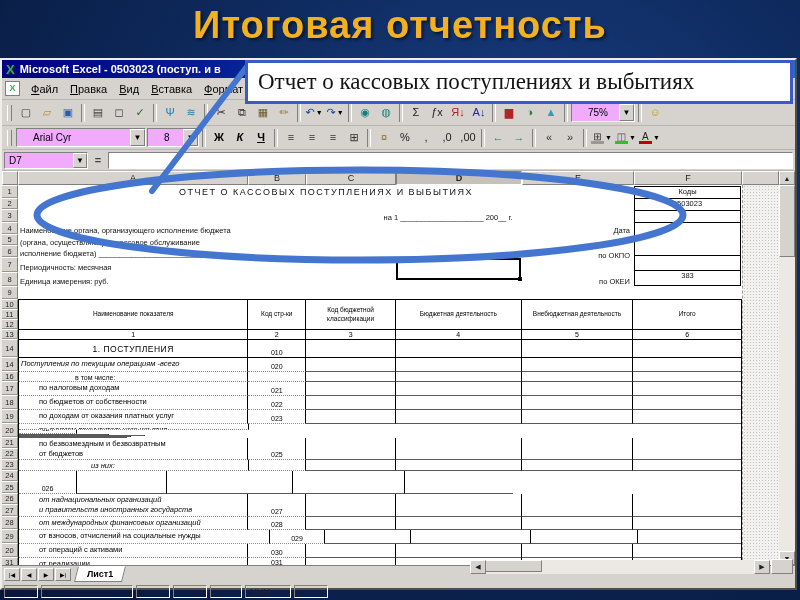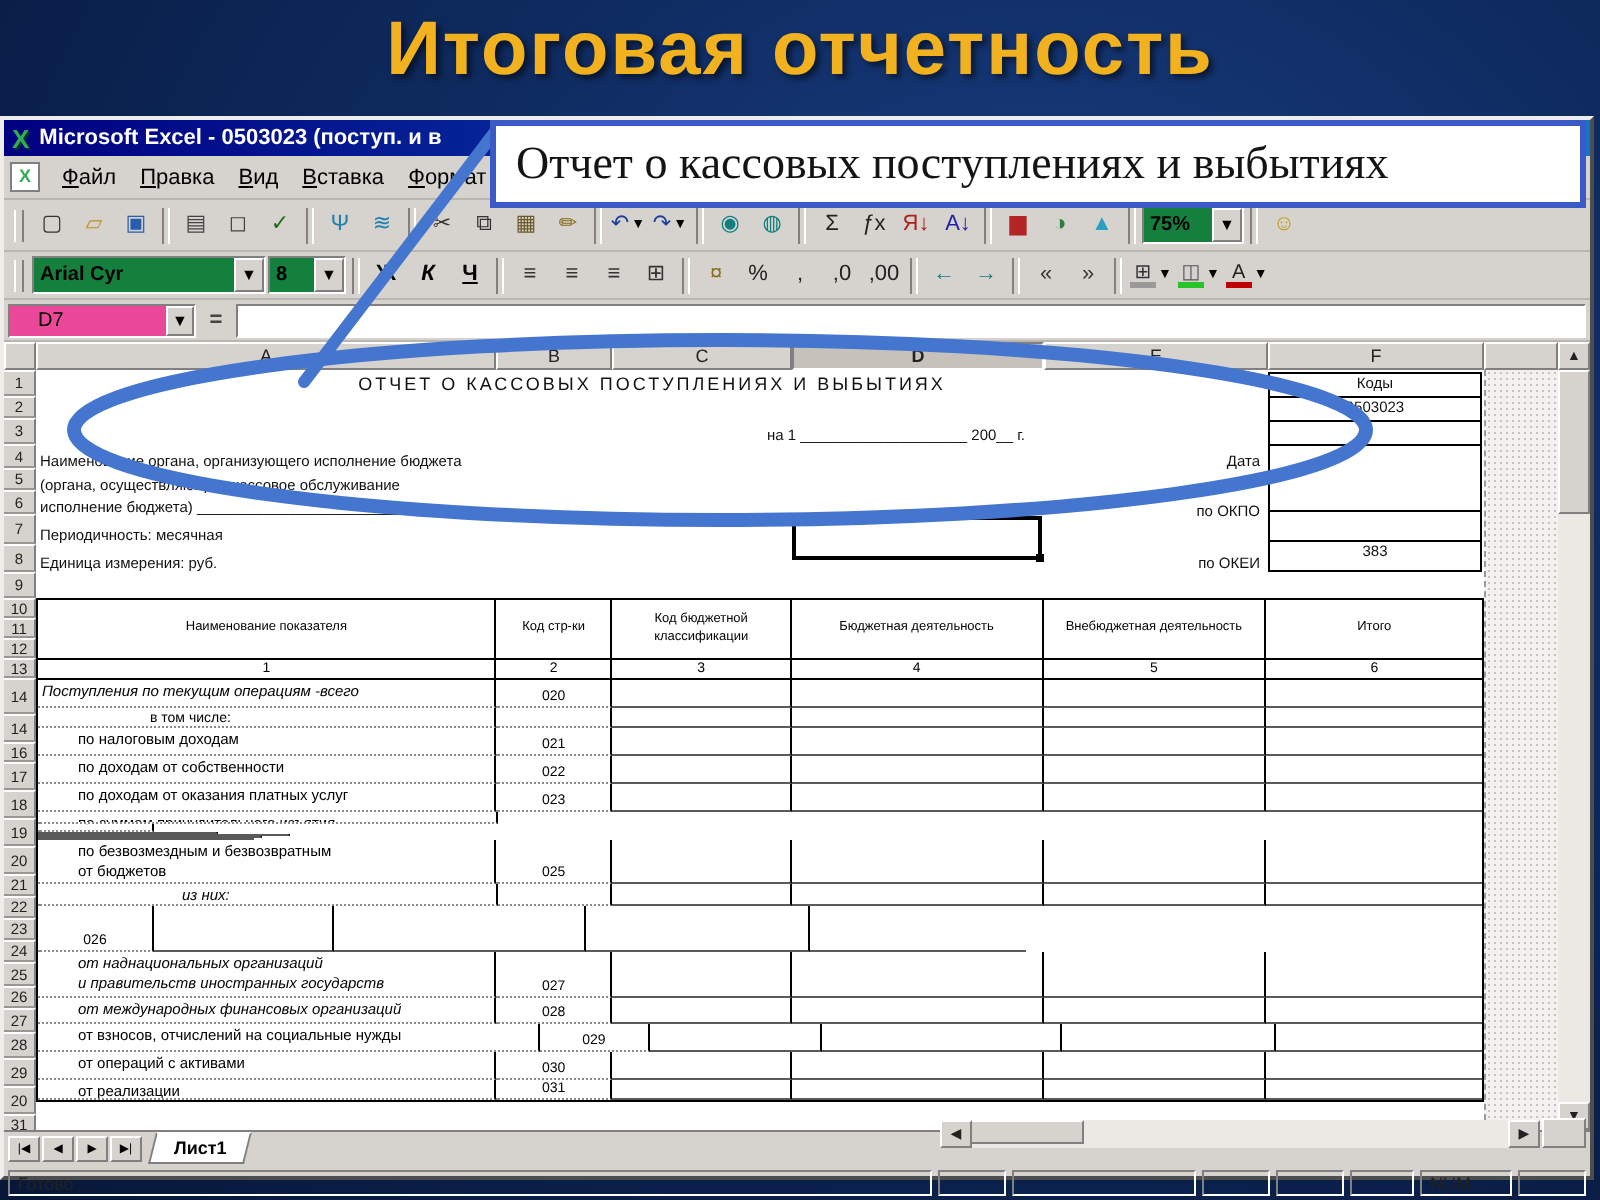--- a/index.html
+++ b/index.html
@@ -24,34 +24,34 @@
   .menu-item{font-size:11px;padding:2px 6px;color:#000;white-space:nowrap;}
   .menu-item u{text-decoration:underline;}
   .tb{display:flex;align-items:center;padding-left:2px;gap:1px;border-bottom:1px solid #b9b6b0;}
   #tb1{height:25px;} #tb2{height:23px;}
   .grip{width:3px;height:16px;margin:0 3px;border-left:1px solid #fff;border-right:1px solid #808080;}
   .tbtn{min-width:18px;height:18px;display:flex;align-items:center;justify-content:center;
     font-size:11px;line-height:11px;padding:0 1px;}
   .tbtn.b{font-weight:bold}.tbtn.i{font-style:italic;font-weight:bold}
   .tbtn.u{text-decoration:underline;font-weight:bold}
   .tsep{width:2px;height:18px;margin:0 2px;border-left:1px solid #808080;border-right:1px solid #fff;}
-  .combo{height:17px;background:#15803d;border:1px solid;border-color:#808080 #fff #fff #808080;
-    display:flex;align-items:center;font-size:10px;padding-left:3px;justify-content:space-between;font-weight:bold;}
+  .combo{height:17px;background:#f0abfc;border:1px solid;border-color:#808080 #fff #fff #808080;
+    display:flex;align-items:center;font-size:10px;padding-left:16px;justify-content:space-between;}
   .combo .dd{width:13px;height:15px;background:#d6d3ce;border:1px solid;
     border-color:#fff #808080 #808080 #fff;font-size:8px;display:flex;align-items:center;
     justify-content:center;margin-left:2px;}
   .underbar{display:block;width:13px;height:3px;margin-top:-1px;}
   .dwrap{display:flex;flex-direction:column;align-items:center;justify-content:center;height:18px;}
   .ddarrow{font-size:7px;margin-left:1px;}
   
   .fbar{height:18px;display:flex;align-items:center;padding:1px 2px;gap:2px;
     border-bottom:1px solid #b9b6b0;}
-  .namebox{width:78px;height:15px;background:#ec4899;border:1px solid;
+  .namebox{width:78px;height:15px;background:#f0abfc;border:1px solid;
     border-color:#808080 #fff #fff #808080;display:flex;align-items:center;
-    justify-content:space-between;font-size:10px;padding-left:14px;}
+    justify-content:space-between;font-size:10px;padding-left:4px;}
   .namebox .dd{width:12px;height:13px;background:#d6d3ce;border:1px solid;
     border-color:#fff #808080 #808080 #fff;font-size:8px;text-align:center;line-height:13px;}
   .eqbtn{width:16px;height:14px;font-size:11px;font-weight:bold;text-align:center;
     line-height:14px;color:#444;}
   .ffield{flex:1;height:15px;background:#fff;border:1px solid;
     border-color:#808080 #fff #fff #808080;}
   
   .sheetwrap{position:relative;height:394px;background:#fff;overflow:hidden;}
   .colhdrs{position:absolute;left:0;top:0;height:14px;width:777px;display:flex;}
   .chc{background:#d6d3ce;border:1px solid;border-color:#fff #808080 #808080 #fff;
@@ -433,20 +433,28 @@
                 <div class="tc thc" style="width: 108px;">Итого</div>
               </div>
               <div class="trow" style="height: 10px;">
                 <div class="tc tnum" style="width: 230px;">1</div>
                 <div class="tc tnum" style="width: 58px;">2</div>
                 <div class="tc tnum" style="width: 90px;">3</div>
                 <div class="tc tnum" style="width: 126px;">4</div>
                 <div class="tc tnum" style="width: 112px;">5</div>
                 <div class="tc tnum" style="width: 108px;">6</div>
               </div>
+              <div class="trow" style="height: 18px;">
+                <div class="tc tname sty-section secb" style="width: 230px;">1. ПОСТУПЛЕНИЯ</div>
+                <div class="tc tcode secb" style="width: 58px;">010</div>
+                <div class="tc secb" style="width: 90px;"></div>
+                <div class="tc secb" style="width: 126px;"></div>
+                <div class="tc secb" style="width: 112px;"></div>
+                <div class="tc secb" style="width: 108px;"></div>
+              </div>
               <div class="trow" style="height: 14px;">
                 <div class="tc tname sty-italic dotb" style="width: 230px;">Поступления по текущим операциям -всего</div>
                 <div class="tc tcode dotb" style="width: 58px;">020</div>
                 <div class="tc solb" style="width: 90px;"></div>
                 <div class="tc solb" style="width: 126px;"></div>
                 <div class="tc solb" style="width: 112px;"></div>
                 <div class="tc solb" style="width: 108px;"></div>
               </div>
               <div class="trow" style="height: 10px;">
                 <div class="tc tname sty-subnote dotb" style="width: 230px;">в том числе:</div>
@@ -458,21 +466,21 @@
               </div>
               <div class="trow" style="height: 14px;">
                 <div class="tc tname sty-indent dotb" style="width: 230px;">по налоговым доходам</div>
                 <div class="tc tcode dotb" style="width: 58px;">021</div>
                 <div class="tc solb" style="width: 90px;"></div>
                 <div class="tc solb" style="width: 126px;"></div>
                 <div class="tc solb" style="width: 112px;"></div>
                 <div class="tc solb" style="width: 108px;"></div>
               </div>
               <div class="trow" style="height: 14px;">
-                <div class="tc tname sty-indent dotb" style="width: 230px;">по доходам от собственности</div>
+                <div class="tc tname sty-indent dotb" style="width: 230px;">по бюджетов от собственности</div>
                 <div class="tc tcode dotb" style="width: 58px;">022</div>
                 <div class="tc solb" style="width: 90px;"></div>
                 <div class="tc solb" style="width: 126px;"></div>
                 <div class="tc solb" style="width: 112px;"></div>
                 <div class="tc solb" style="width: 108px;"></div>
               </div>
               <div class="trow" style="height: 14px;">
                 <div class="tc tname sty-indent dotb" style="width: 230px;">по доходам от оказания платных услуг</div>
                 <div class="tc tcode dotb" style="width: 58px;">023</div>
                 <div class="tc solb" style="width: 90px;"></div>
@@ -574,21 +582,20 @@
       </div>
     </div>
     <div class="hscroll">
       <div class="sbtn" style="position:absolute;left:0;top:0">◀</div>
       <div class="hthumb"></div>
       <div class="sbtn hrt">▶</div>
     </div>
     <div class="cornerbox"></div>
 
     <div class="statusbar">
-      <div class="spanel sready">Готово</div>
       <span id="spanels" style="display:flex;gap:3px">
           <div class="spanel" style="width: 34px;"></div>
           <div class="spanel" style="width: 92px;"></div>
           <div class="spanel" style="width: 34px;"></div>
           <div class="spanel" style="width: 34px;"></div>
           <div class="spanel" style="width: 32px;"></div>
           <div class="spanel" style="width: 46px;">NUM</div>
           <div class="spanel" style="width: 34px;"></div>
         </span>
     </div>

